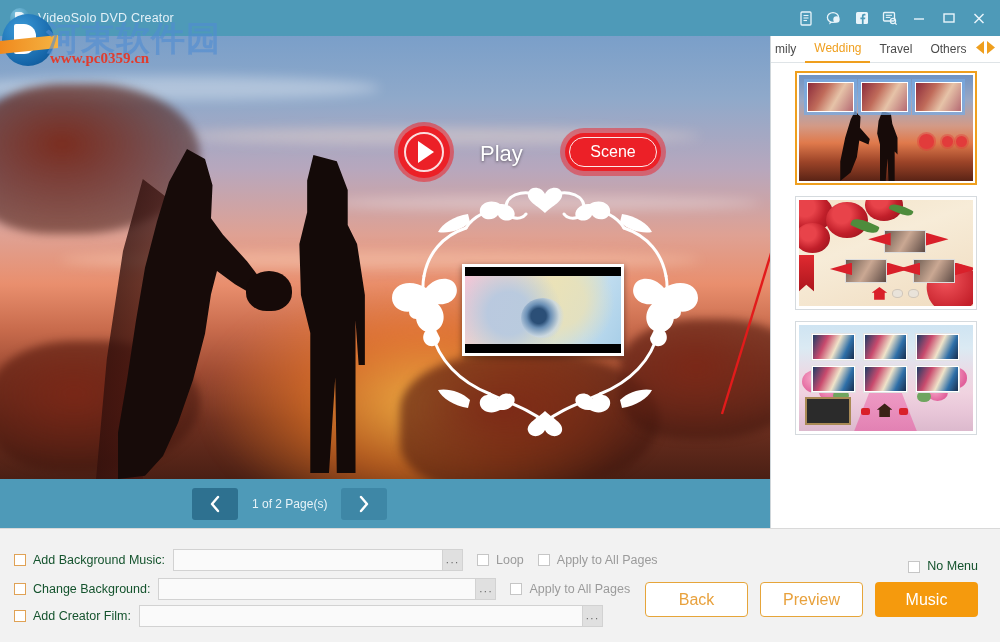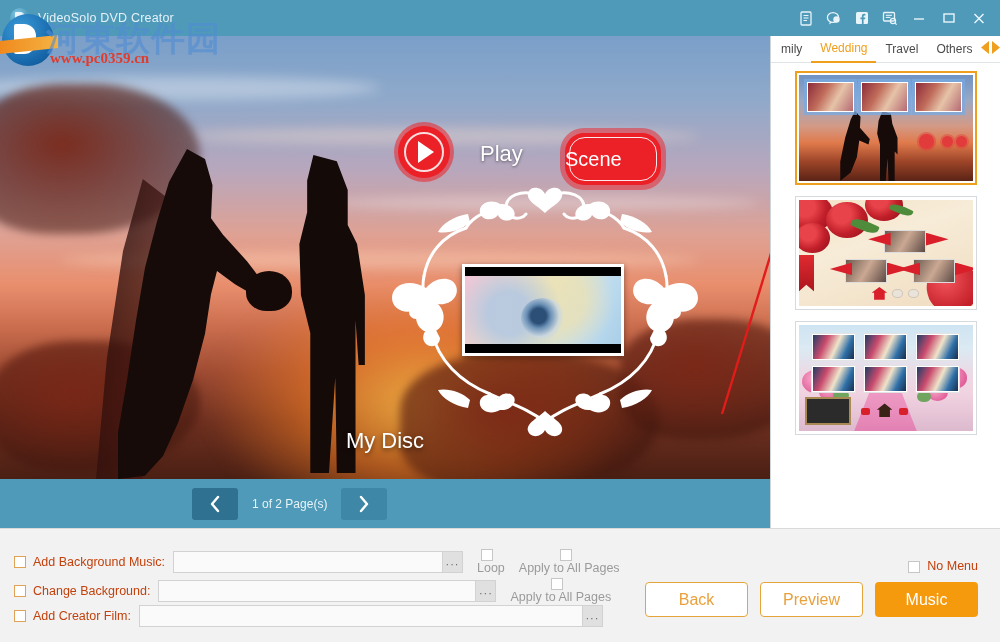--- a/index.html
+++ b/index.html
@@ -113,24 +113,24 @@
     position: absolute; left: 20px; top: 15px;
     width: 0; height: 0; border-left: 16px solid #fff;
     border-top: 11px solid transparent; border-bottom: 11px solid transparent;
   }
   .play-label {
     position: absolute; left: 480px; top: 105px;
     color: #ffffff; font-size: 22px; text-shadow: 0 1px 3px rgba(0,0,0,.5);
   }
   .scene-btn {
     position: absolute; left: 565px; top: 97px;
-    width: 96px; height: 52px; border-radius: 19px;
+    width: 96px; height: 38px; border-radius: 19px;
     background: #ec2027; color: #fff;
-    display: flex; align-items: center; justify-content: flex-start;
-    font-size: 20px;
+    display: flex; align-items: center; justify-content: center;
+    font-size: 16px;
     box-shadow: 0 0 0 5px rgba(236,32,39,.5);
   }
   .scene-btn::before {
     content: ""; position: absolute; inset: 4px; border-radius: 16px;
     border: 1.5px solid rgba(255,255,255,.9);
   }
   .scene-btn span { position: relative; z-index: 2; }
 
   
   .ornament { position: absolute; left: 380px; top: 148px; width: 330px; height: 255px; }
@@ -187,21 +187,21 @@
   .tabrow { height: 28px; display: flex; align-items: flex-end; background: #4e9ab8; padding-left: 12px; }
   .tab {
     height: 24px; padding: 0 12px; font-size: 11.5px;
     display: flex; align-items: center; justify-content: center;
     border-radius: 4px 4px 0 0; color: #27536a; background: #d8e6ed;
   }
   .tab.active { background: #ef9f1e; color: #fff; }
   .tab.plain { background: #fff; color: #3a3a3a; }
   .catrow {
     height: 27px; display: flex; align-items: center; gap: 0;
-    border-bottom: 1px solid #dfe4e7; background: #fff; padding: 0 8px;
+    border-bottom: 1px solid #dfe4e7; background: #fff; padding: 0 2px;
   }
   .cat {
     font-size: 12px; color: #4b4b4b; padding: 0 9px; line-height: 26px; white-space: nowrap;
   }
   .cat.active { color: #ef9f1e; border-bottom: 2px solid #ef9f1e; }
   .cat.clipped { padding-left: 2px; }
   .arrows { margin-left: auto; display: flex; align-items: center; gap: 1px; padding-right: 3px; color: #ef9f1e; }
   .tmplist { padding: 8px 0 0 0; height: 437px; overflow: hidden; }
   .tmp {
     width: 182px; height: 114px; margin: 0 auto 11px auto;
@@ -306,33 +306,33 @@
   }
   .optrow { position: absolute; display: flex; align-items: center; }
   .row1 { left: 14px; top: 20px; }
   .row2 { left: 14px; top: 49px; }
   .row3 { left: 14px; top: 76px; }
   .cb {
     width: 12px; height: 12px; border: 1px solid #e0a255; background: #fff;
     flex: none; margin-right: 7px;
   }
   .cb.grey { border: 1px solid #c6c6c6; }
-  .optlabel { font-size: 12.5px; color: #c2410c; white-space: nowrap; }
+  .optlabel { font-size: 12.5px; color: #14532d; white-space: nowrap; }
   .optlabel.dim { color: #9b9b9b; }
   .field {
     height: 22px; background: #fafafa; border: 1px solid #d2d2d2;
     display: flex; align-items: stretch; margin-left: 8px;
   }
   .field .txt { flex: 1; }
   .browse {
     width: 20px; background: #e0e0e0; border-left: 1px solid #d2d2d2;
     color: #666; font-size: 11px; display: flex; align-items: flex-end; justify-content: center;
     padding-bottom: 2px; letter-spacing: 1px;
   }
-  .sub-opt { display: flex; align-items: center; margin-left: 14px; flex-direction: column; }
+  .sub-opt { display: flex; align-items: center; margin-left: 14px; }
 
   .nomenu {
     position: absolute; right: 22px; top: 30px; display: flex; align-items: flex-end;
   }
   .actions { position: absolute; right: 22px; top: 53px; display: flex; gap: 12px; }
   .btn {
     width: 103px; height: 35px; border-radius: 4px;
     display: flex; align-items: center; justify-content: center;
     font-size: 16px;
   }
@@ -486,21 +486,20 @@
         </g>
       </svg>
     </div>
 
     <div class="videothumb">
       <div class="inner">
         <div class="rings"></div>
       </div>
     </div>
 
-    <div class="disc-title">My Disc</div>
   </div>
 
   <svg class="annotation">
     <line x1="780" y1="188" x2="722" y2="378" stroke="#e21b1b" stroke-width="2.4"></line>
   </svg>
 
   <div class="pagebar">
     <div class="navbtn prev">
       <svg width="12" height="18" viewBox="0 0 12 18">
           <polyline points="9,2 3,9 9,16" fill="none" stroke="#fff" stroke-width="2.4" stroke-linecap="round" stroke-linejoin="round"></polyline>

